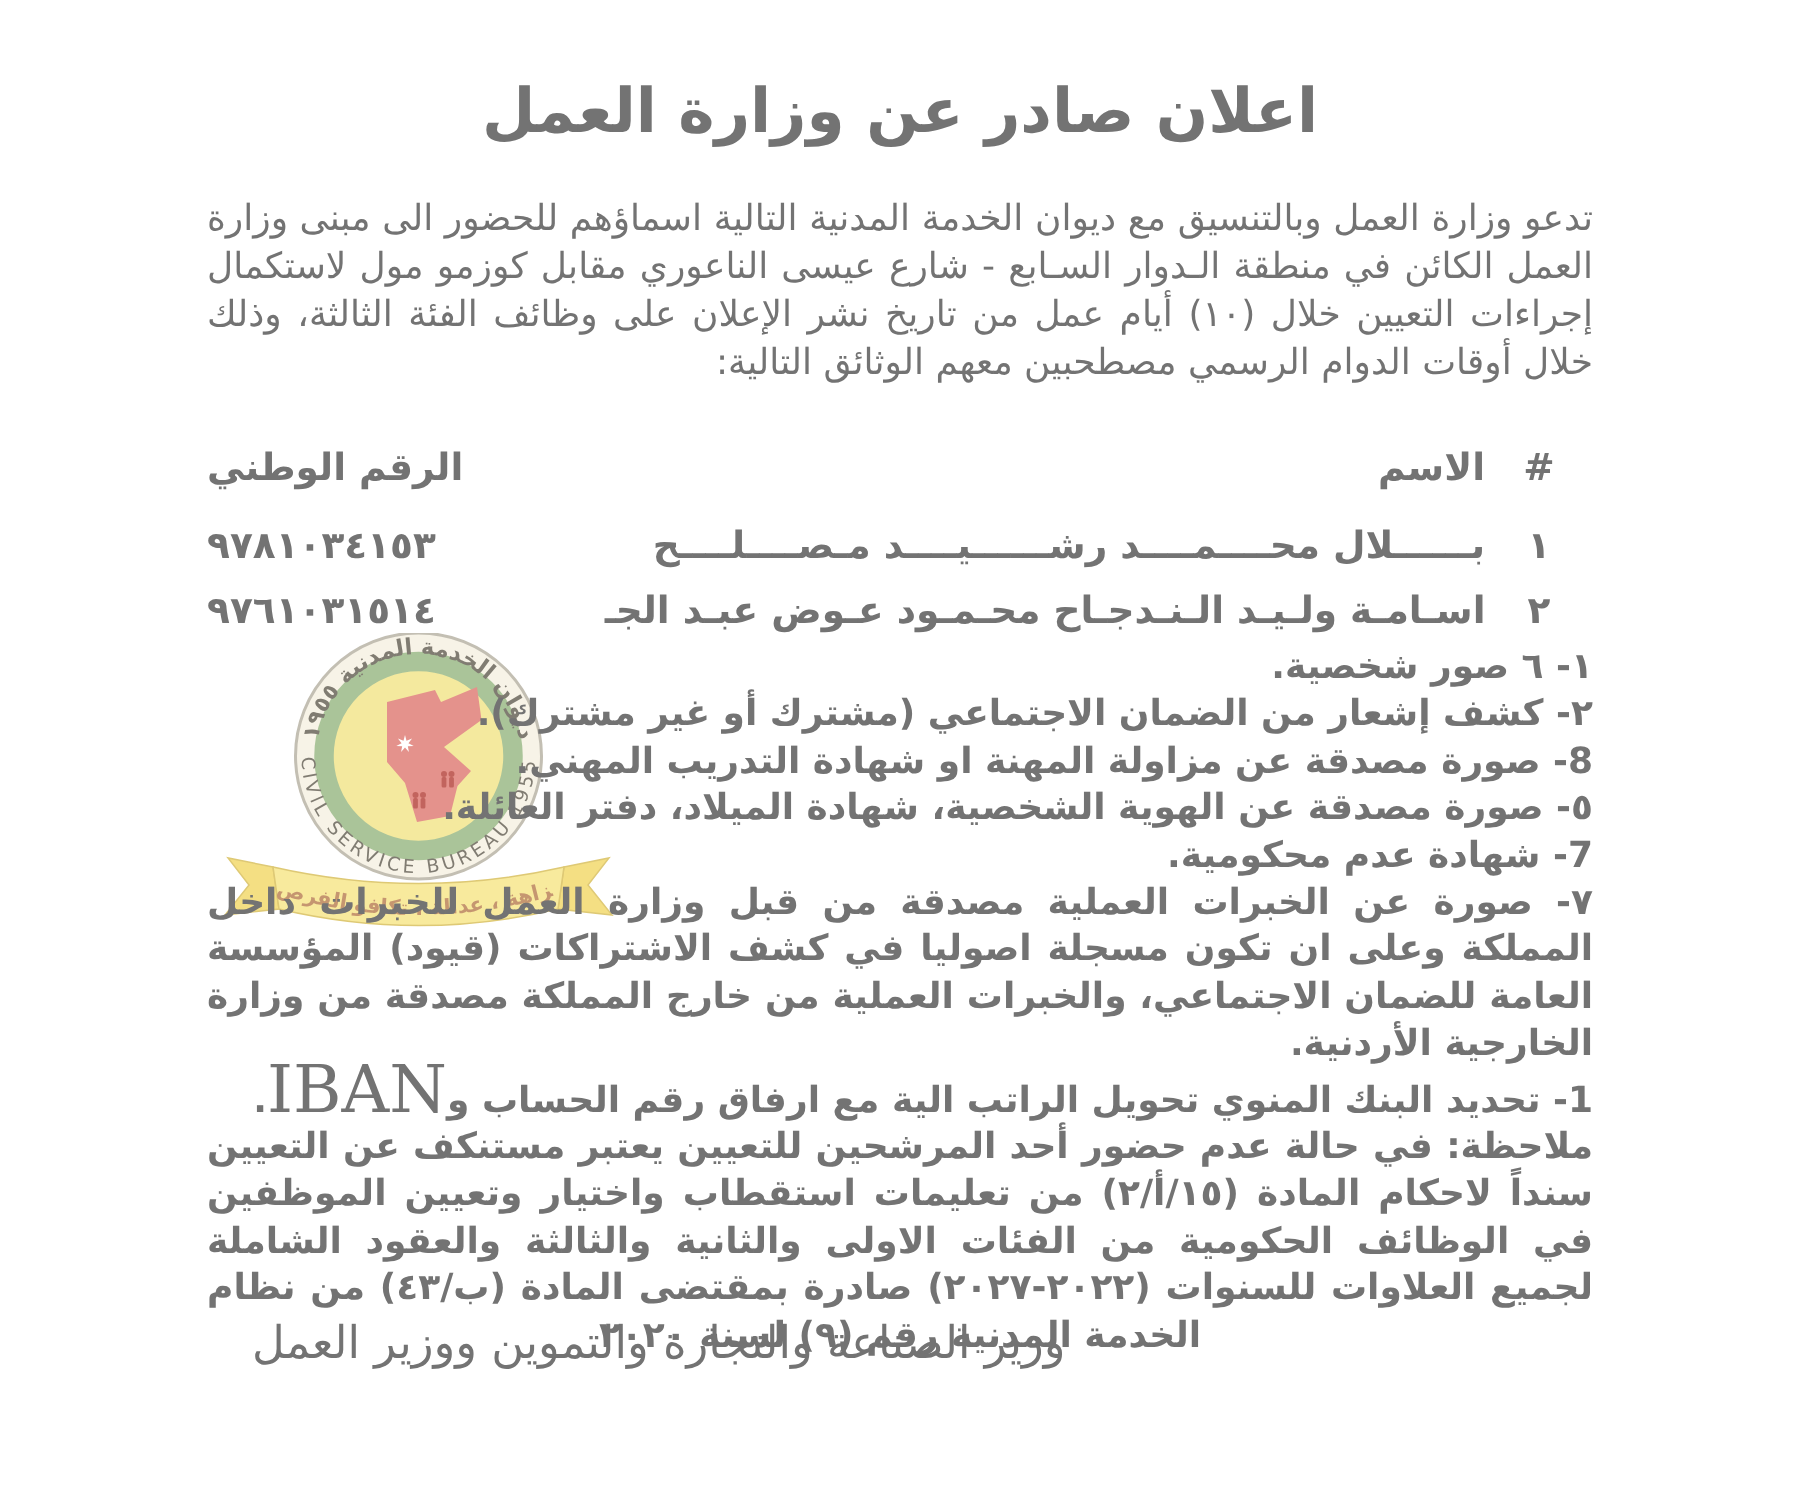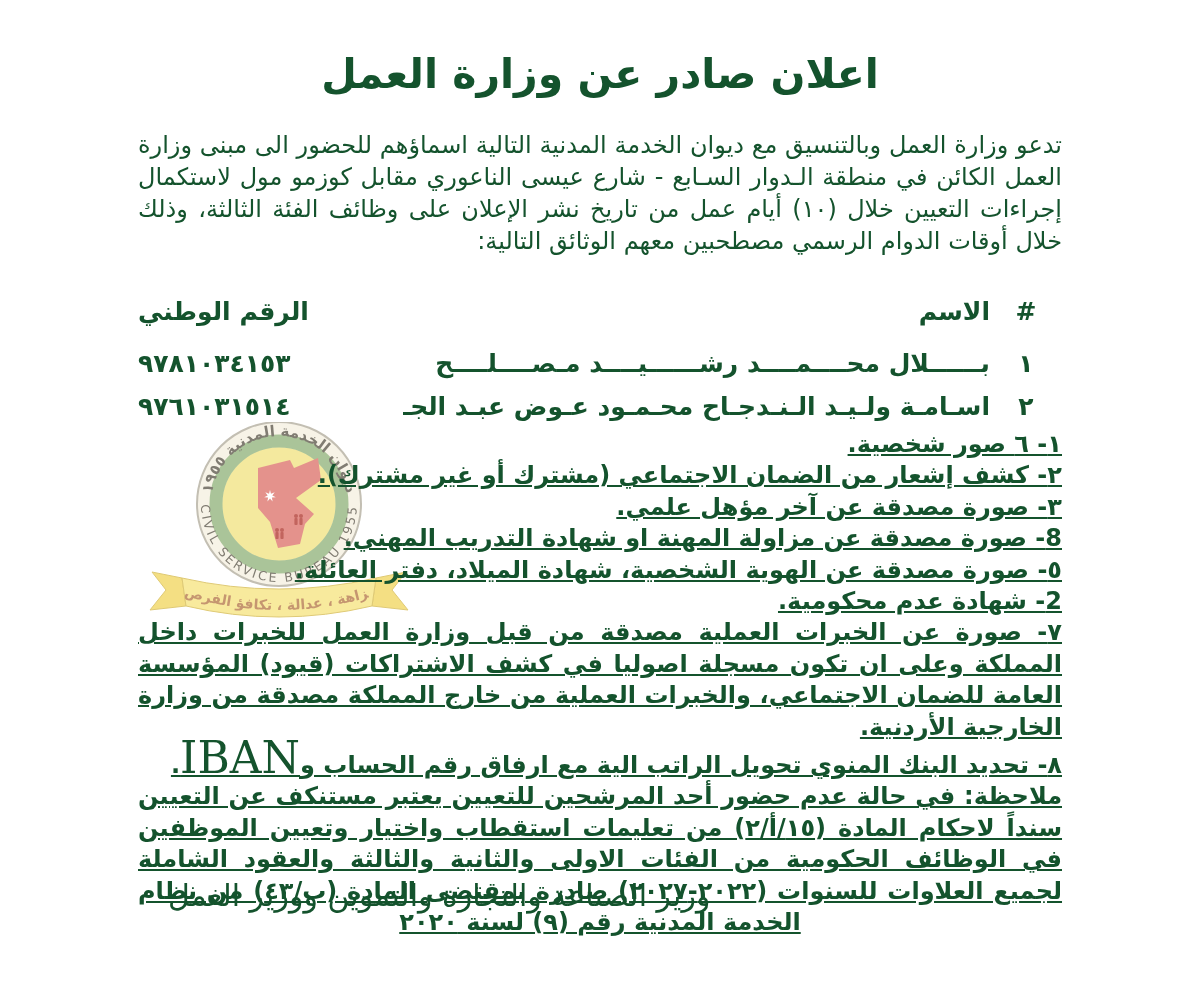--- a/index.html
+++ b/index.html
@@ -1,21 +1,21 @@
 <!DOCTYPE html>
 <html lang="ar" dir="rtl"><head>
 <meta charset="utf-8">
 <style>
   html,body{margin:0;padding:0;background:#ffffff;}
   .page{
     position:relative;
     width:1200px;height:994px;
     background:#ffffff;
     direction:rtl;
-    color:#14532d;
+    color:#737373;
     font-family:"DejaVu Sans","Liberation Sans",sans-serif;
     overflow:hidden;
   }
   .title{
     position:absolute;top:50px;left:0;right:0;margin:0;
     text-align:center;
     font-size:41px;font-weight:bold;
   }
   .intro{
     position:absolute;top:129px;right:138px;width:924px;margin:0;
@@ -31,21 +31,21 @@
   .t-data{line-height:43px;}
   .col-idx{width:72px;text-align:center;flex:none;}
   .col-name{flex:1;text-align:right;white-space:nowrap;overflow:hidden;}
   .col-id{width:265px;text-align:left;flex:none;}
   .watermark{
     position:absolute;left:146px;top:422px;width:268px;height:202px;
     z-index:0;
   }
   .docs{
     position:absolute;top:429px;right:138px;width:924px;z-index:1;
-    font-size:24px;line-height:31.4px;font-weight:bold;text-decoration:underline;
+    font-size:24px;line-height:31.4px;font-weight:bold;
   }
   .docs p{margin:0;text-align:justify;}
   .iban{
     font-family:"DejaVu Serif","Liberation Serif",serif;
     font-weight:normal;font-size:44px;line-height:30px;
   }
   .note{text-align:justify;text-align-last:center;}
   .signature{
     position:absolute;top:878px;right:138px;width:924px;
     font-size:30px;font-weight:normal;
@@ -124,24 +124,23 @@
       </g>
       <text class="wm-arc" font-size="14" font-weight="bold" fill="#bc8458" style="direction:ltr">
         <textPath href="#wm-ribbon-arc" startOffset="50%" text-anchor="middle">نزاهة ، عدالة ، تكافؤ الفرص</textPath>
       </text>
     </g>
   </svg>
 
   <div class="docs">
     <p>١- ٦ صور شخصية.</p>
     <p>٢- كشف إشعار من الضمان الاجتماعي (مشترك أو غير مشترك).</p>
-    <p>٣- صورة مصدقة عن آخر مؤهل علمي.</p>
     <p>8- صورة مصدقة عن مزاولة المهنة او شهادة التدريب المهني.</p>
     <p>٥- صورة مصدقة عن الهوية الشخصية، شهادة الميلاد، دفتر العائلة.</p>
-    <p>2- شهادة عدم محكومية.</p>
+    <p>7- شهادة عدم محكومية.</p>
     <p>٧- صورة عن الخبرات العملية مصدقة من قبل وزارة العمل للخبرات داخل المملكة وعلى ان تكون مسجلة اصوليا في كشف الاشتراكات (قيود) المؤسسة العامة للضمان الاجتماعي، والخبرات العملية من خارج المملكة مصدقة من وزارة الخارجية الأردنية.</p>
-    <p><span>٨- تحديد البنك المنوي تحويل الراتب الية مع ارفاق رقم الحساب و</span><span class="iban">IBAN</span><span>.</span></p>
+    <p><span>1- تحديد البنك المنوي تحويل الراتب الية مع ارفاق رقم الحساب و</span><span class="iban">IBAN</span><span>.</span></p>
     <p class="note">ملاحظة: في حالة عدم حضور أحد المرشحين للتعيين يعتبر مستنكف عن التعيين سنداً لاحكام المادة (١٥/أ/٢) من تعليمات استقطاب واختيار وتعيين الموظفين في الوظائف الحكومية من الفئات الاولى والثانية والثالثة والعقود الشاملة لجميع العلاوات للسنوات (٢٠٢٢-٢٠٢٧) صادرة بمقتضى المادة (ب/٤٣) من نظام الخدمة المدنية رقم (٩) لسنة ٢٠٢٠</p>
   </div>
 
   <div class="signature">وزير الصناعة والتجارة والتموين ووزير العمل</div>
 
 </div>
 
 </body></html>

